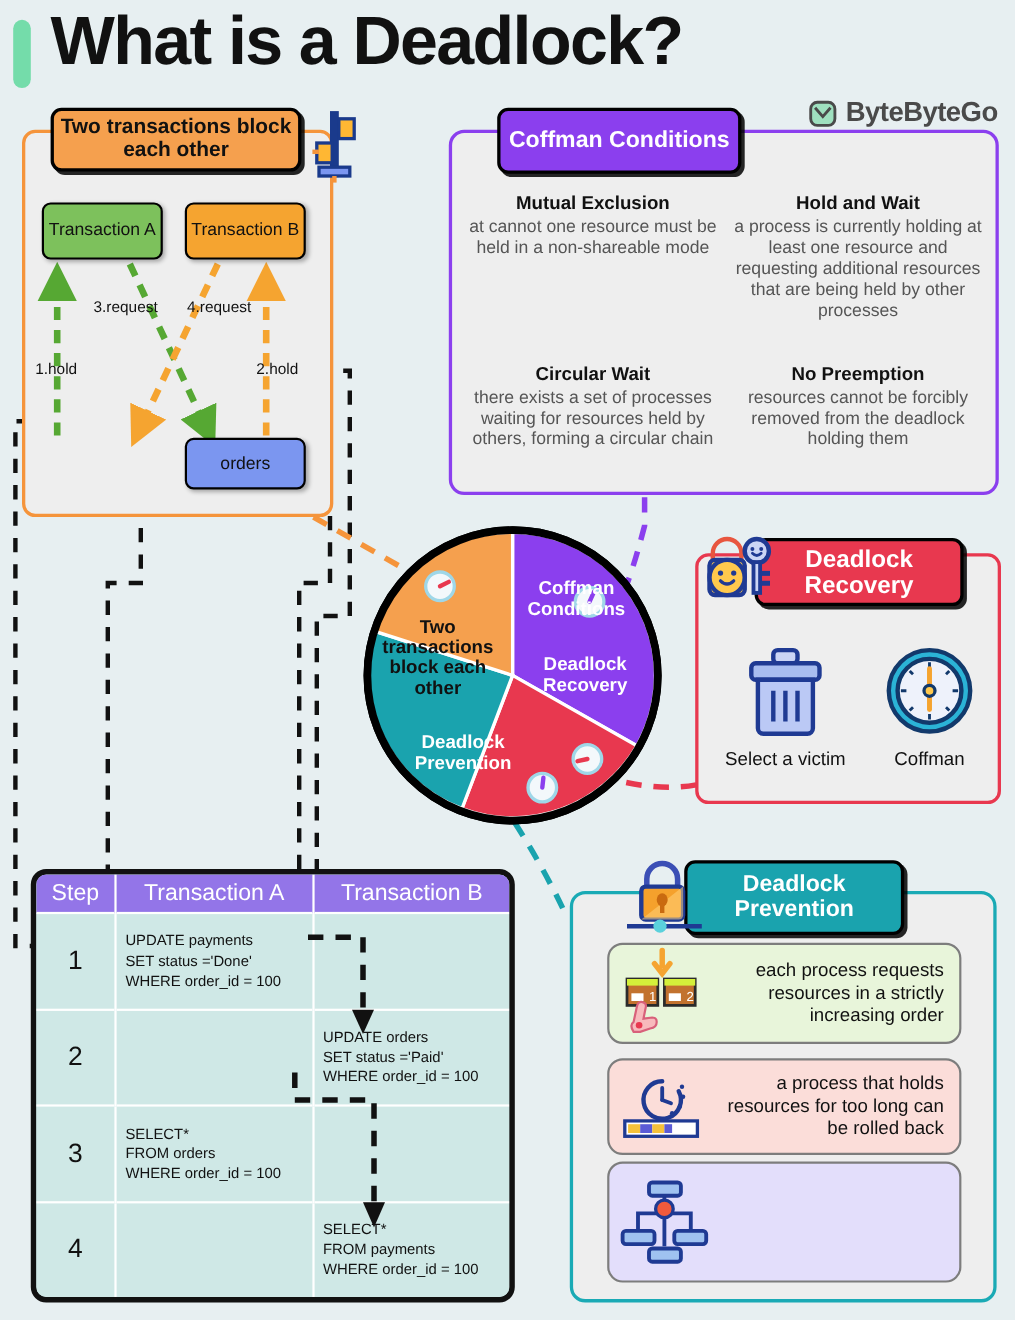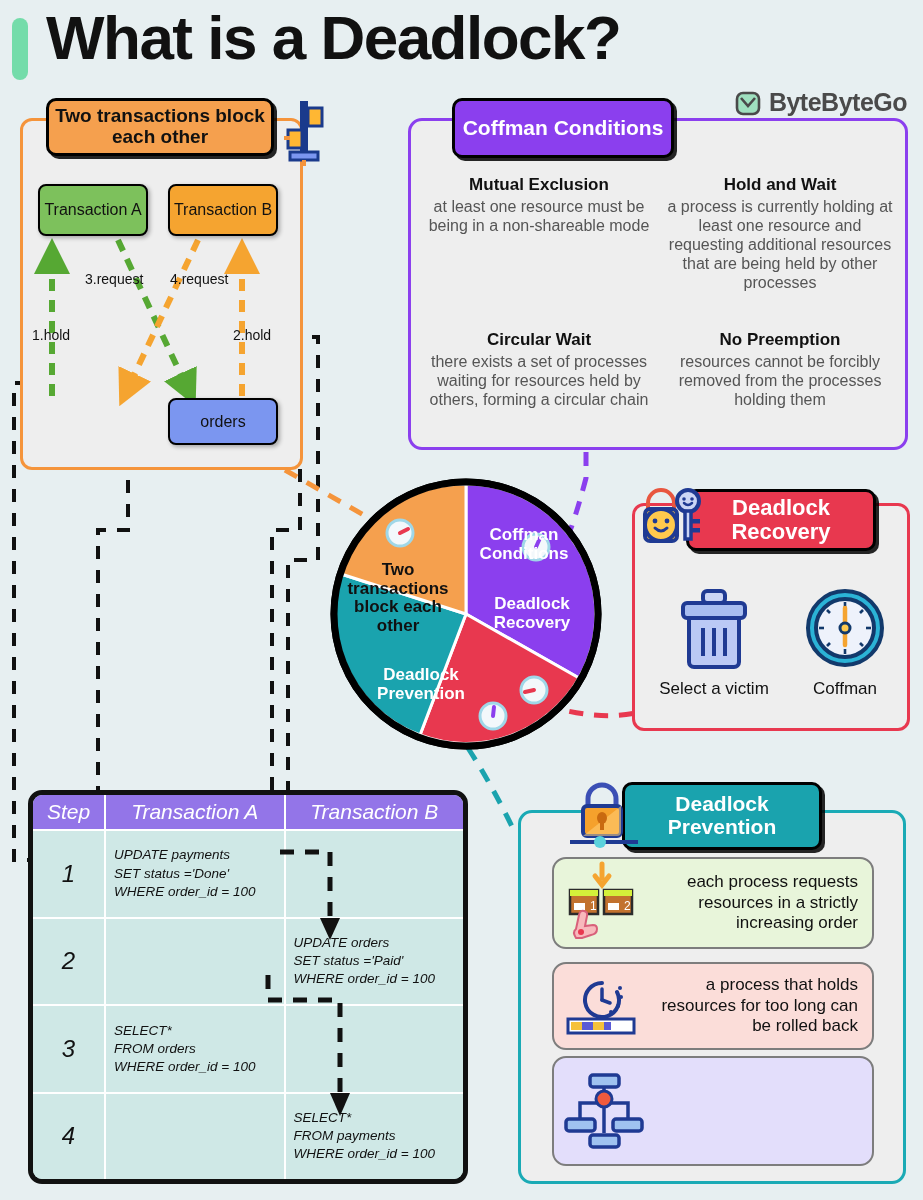--- a/index.html
+++ b/index.html
@@ -69,21 +69,21 @@
                 border:3px solid #1AAAB5; border-radius:14px; background:#eeeeee; }
   #prev-badge { left:622px; top:782px; width:200px; height:68px; background:#1AA3AE; font-size:21px; }
   .prev-card { position:absolute; border:2px solid #7d7d7d; border-radius:14px;
                display:flex; align-items:center; padding:8px 14px 8px 8px; }
   .prev-card .ptxt { flex:1; text-align:right; font-size:17px; color:#111; line-height:1.2; }
   .prev-card .ptxt b { display:block; font-size:18px; text-align:center; margin-bottom:2px; }
 
   
   #tbl-wrap { left:28px; top:790px; width:440px; height:394px;
               border:5px solid #111; border-radius:14px; overflow:hidden; background:#CFE8E6; }
-  table { width:100%; height:100%; border-collapse:collapse;font-style:italic; }
+  table { width:100%; height:100%; border-collapse:collapse; }
   thead th { background:#9375E8; color:#fff; font-size:21px; font-weight:normal;
              padding:5px 0; border-right:2px solid #fff; }
   thead th:last-child { border-right:none; }
   tbody td { background:#CFE8E6; border-top:2px solid #fff; border-right:2px solid #fff;
              font-size:13.5px; color:#111; vertical-align:middle; padding:6px 8px; line-height:1.35; }
   tbody td:last-child { border-right:none; }
   td.step { text-align:center; font-size:24px; width:72px; }
   .sqlcell { white-space:pre-line; }
 
   svg { overflow:visible; }
@@ -167,33 +167,33 @@
   <div class="abs edge-label" style="left:32px;top:327px;">1.hold</div>
   <div class="abs edge-label" style="left:233px;top:327px;text-align:center;">2.hold</div>
   <div class="abs edge-label" style="left:85px;top:271px;">3.request</div>
   <div class="abs edge-label" style="left:170px;top:271px;">4.request</div>
 
   <div class="abs panel" id="coffman-panel"></div>
   <div class="abs badge" id="coffman-badge">Coffman Conditions</div>
 
   <div class="abs cond" style="left:426px;top:175px;width:226px;">
     <h4>Mutual Exclusion</h4>
-    <p>at least one resource must be being in a non-shareable mode</p>
+    <p>at cannot one resource must be held in a non-shareable mode</p>
   </div>
   <div class="abs cond" style="left:662px;top:175px;width:236px;">
     <h4>Hold and Wait</h4>
     <p>a process is currently holding at least one resource and requesting additional resources that are being held by other processes</p>
   </div>
   <div class="abs cond" style="left:426px;top:330px;width:226px;">
     <h4>Circular Wait</h4>
     <p>there exists a set of processes waiting for resources held by others, forming a circular chain</p>
   </div>
   <div class="abs cond" style="left:662px;top:330px;width:236px;">
     <h4>No Preemption</h4>
-    <p>resources cannot be forcibly removed from the processes holding them</p>
+    <p>resources cannot be forcibly removed from the deadlock holding them</p>
   </div>
 
   <svg class="abs" style="left:0;top:0;width:923px;height:1200px;pointer-events:none;">
     <path d="M586 452 L586 478 Q575 520 566 541" stroke="#8B3FEE" stroke-width="5" fill="none" stroke-dasharray="14 11"></path>
     <path d="M285 470 Q320 490 390 530" stroke="#F5943B" stroke-width="5" fill="none" stroke-dasharray="14 11"></path>
     <path d="M545 705 Q600 722 640 712" stroke="#E8384F" stroke-width="5" fill="none" stroke-dasharray="14 11"></path>
     <path d="M468 748 Q495 790 516 835" stroke="#1AA3AE" stroke-width="5" fill="none" stroke-dasharray="14 11"></path>
   </svg>
 
   <div class="abs" id="pie-wrap">

